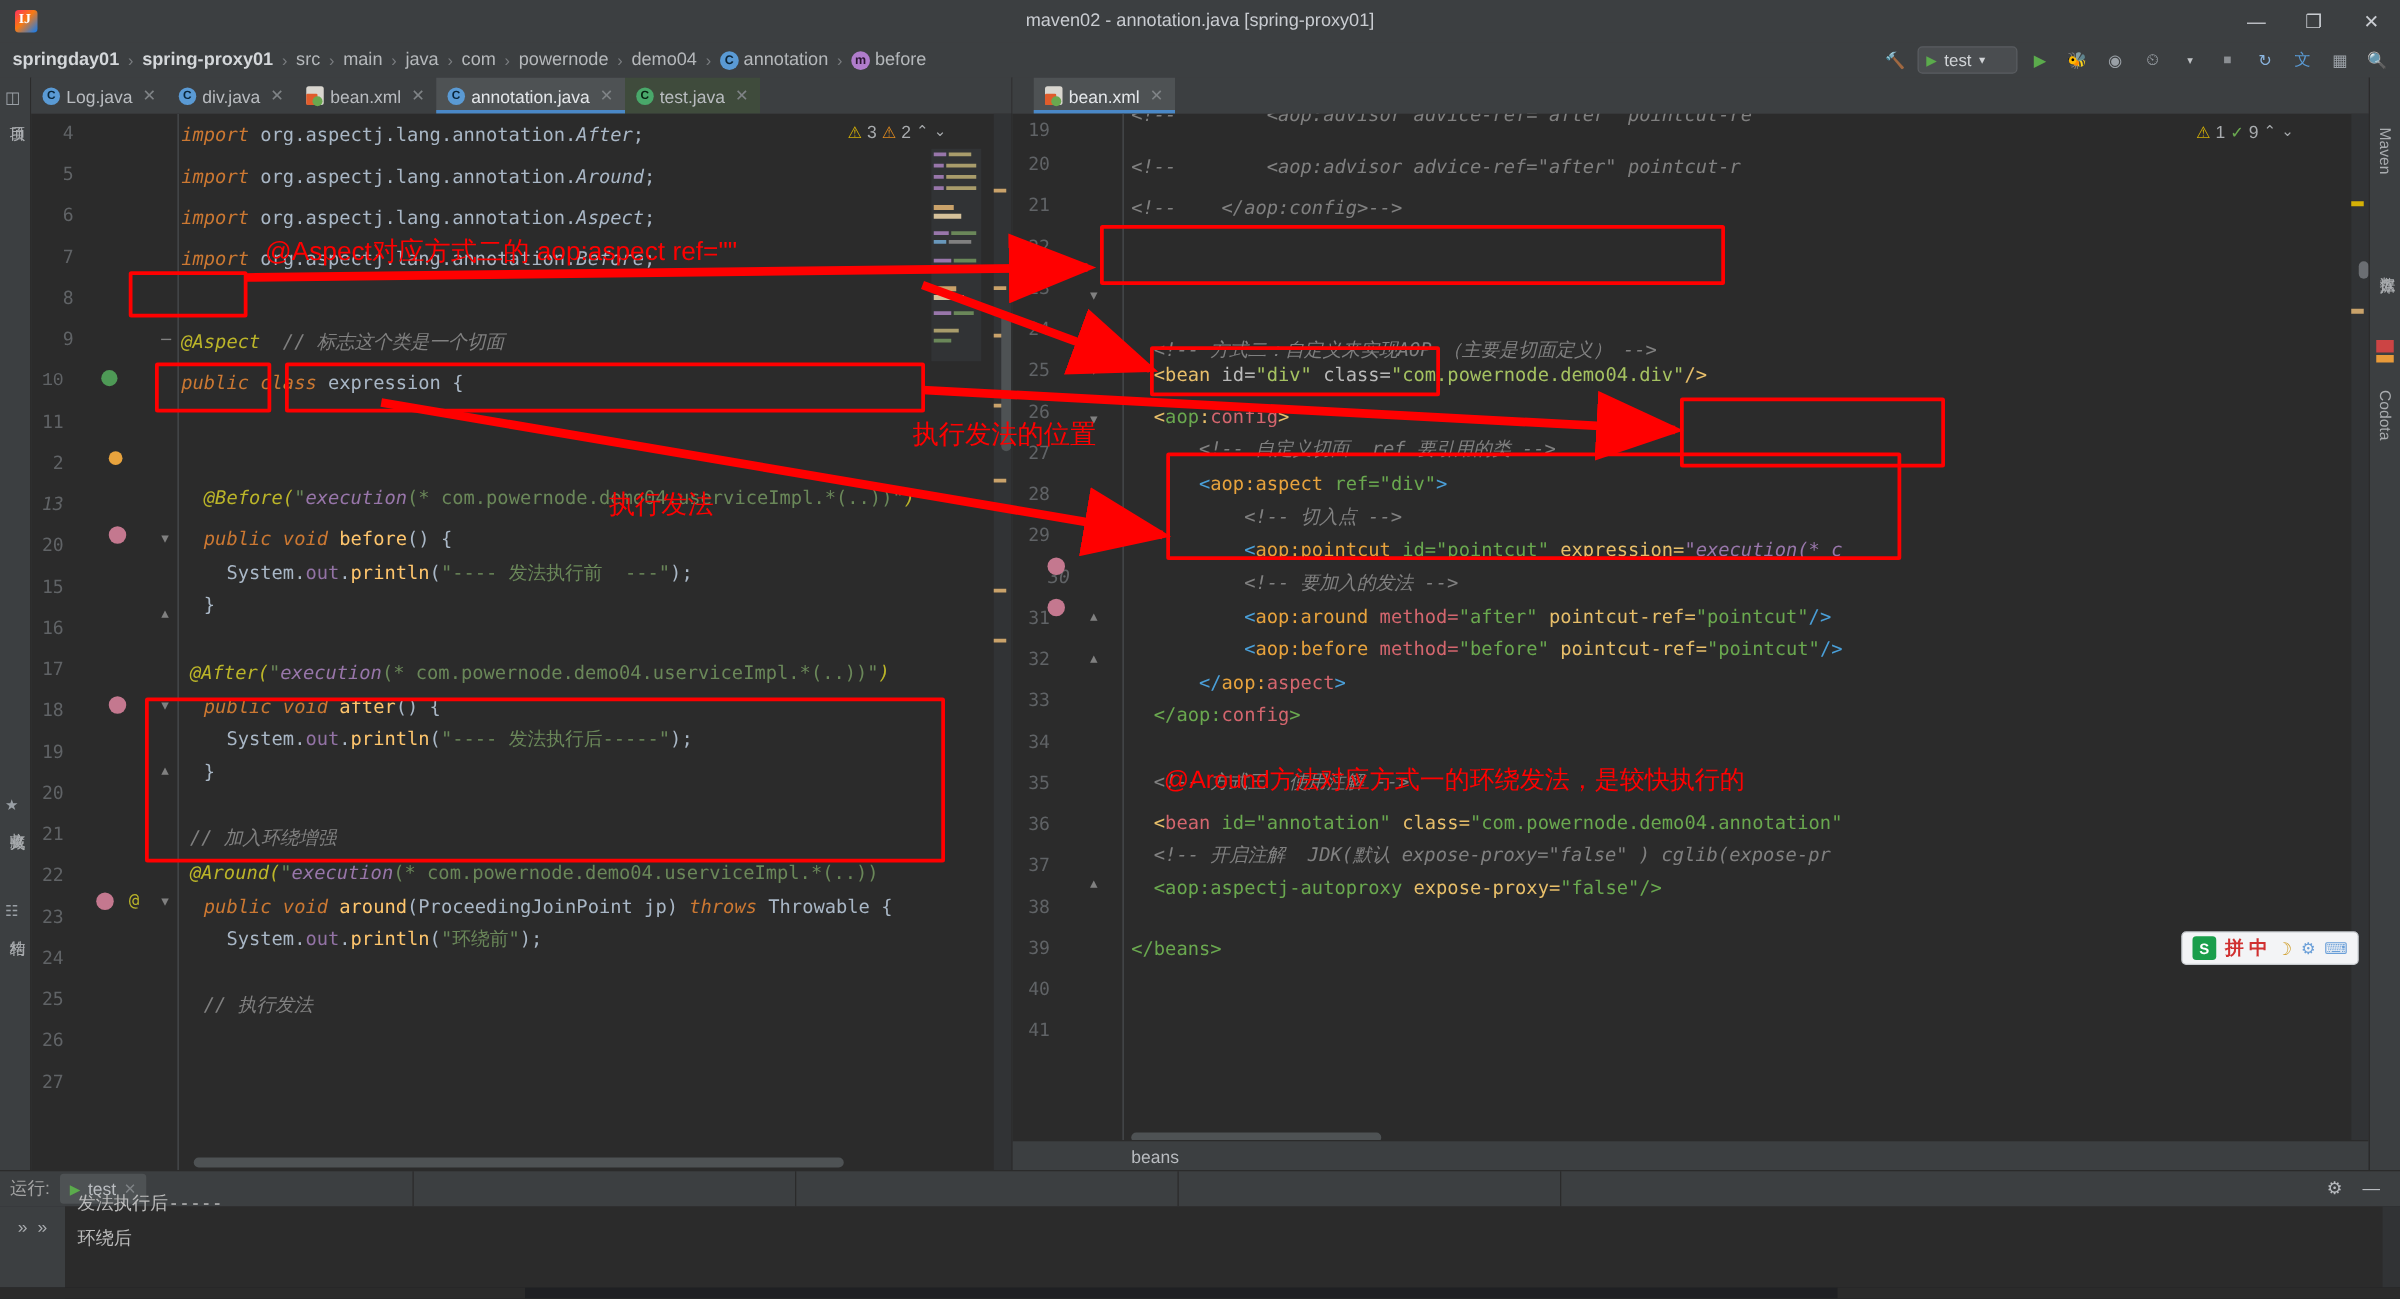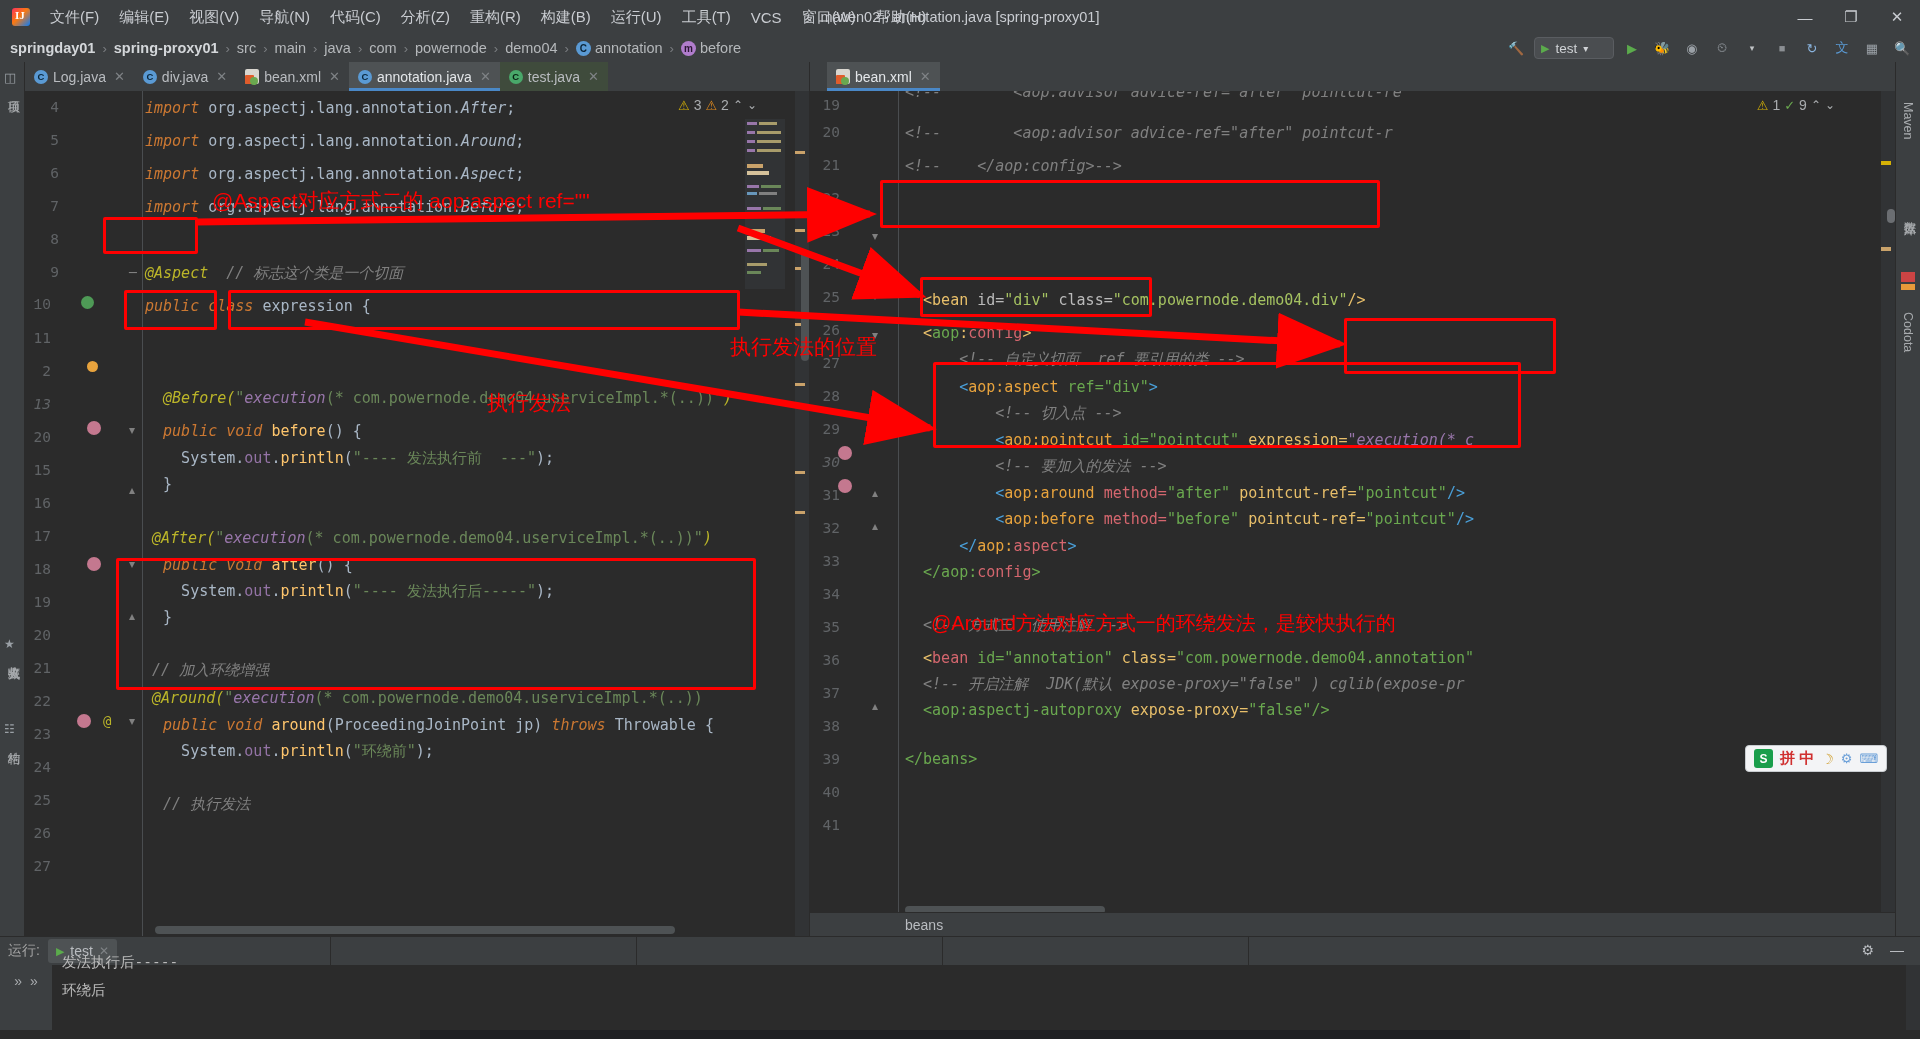--- a/index.html
+++ b/index.html
@@ -102,35 +102,20 @@
 </style>
 </head>
 <body>
 
 <div class="app">
 
   <div class="titlebar">
     <div class="ij-logo">
       <div class="sq"></div>
         <div class="ij">IJ</div>
-    </div>
-    <div class="menubar">
-      <div class="mi">文件(F)</div>
-      <div class="mi">编辑(E)</div>
-      <div class="mi">视图(V)</div>
-      <div class="mi">导航(N)</div>
-      <div class="mi">代码(C)</div>
-      <div class="mi">分析(Z)</div>
-      <div class="mi">重构(R)</div>
-      <div class="mi">构建(B)</div>
-      <div class="mi">运行(U)</div>
-      <div class="mi">工具(T)</div>
-      <div class="mi">VCS</div>
-      <div class="mi">窗口(W)</div>
-      <div class="mi">帮助(H)</div>
     </div>
     <div class="wintitle">maven02 - annotation.java [spring-proxy01]</div>
     <div class="winbtns">
       <div>—</div>
       <div>❐</div>
       <div class="close">✕</div>
     </div>
   </div>
 
   <div class="navbar">
@@ -369,21 +354,21 @@
           <div class="lnum" style="left:0px;  top:33px;">20</div>
           <div class="lnum" style="left:0px;  top:66px;">21</div>
           <div class="lnum" style="left:0px;  top:99px;">22</div>
           <div class="lnum" style="left:0px;  top:132px;">23</div>
           <div class="lnum" style="left:0px;  top:165px;">24</div>
           <div class="lnum" style="left:0px;  top:198px;">25</div>
           <div class="lnum" style="left:0px;  top:231px;">26</div>
           <div class="lnum" style="left:0px;  top:264px;">27</div>
           <div class="lnum" style="left:0px;  top:297px;">28</div>
           <div class="lnum" style="left:0px;  top:330px;">29</div>
-          <div class="lnum" style="left:0px;  top:363px;font-style:italic;">30</div>
+          <div class="lnum" style="left:16px;  top:363px;font-style:italic;">30</div>
           <div class="lnum" style="left:0px;  top:396px;">31</div>
           <div class="lnum" style="left:0px;  top:429px;">32</div>
           <div class="lnum" style="left:0px;  top:462px;">33</div>
           <div class="lnum" style="left:0px;  top:495px;">34</div>
           <div class="lnum" style="left:0px;  top:528px;">35</div>
           <div class="lnum" style="left:0px;  top:561px;">36</div>
           <div class="lnum" style="left:0px;  top:594px;">37</div>
           <div class="lnum" style="left:0px;  top:627px;">38</div>
           <div class="lnum" style="left:0px;  top:660px;">39</div>
           <div class="lnum" style="left:0px;  top:693px;">40</div>
@@ -396,20 +381,21 @@
           <div style="position:absolute;left:62px;top:395px;color:#808080;font-size:12px;">▴</div>
           <div style="position:absolute;left:62px;top:428px;color:#808080;font-size:12px;">▴</div>
           <div style="position:absolute;left:62px;top:608px;color:#808080;font-size:12px;">▴</div>
           <div style="position:absolute;left:28px;top:355px;width:14px;height:14px;border-radius:50%;background:#c4788f;"></div>
           <div style="position:absolute;left:28px;top:388px;width:14px;height:14px;border-radius:50%;background:#c4788f;"></div>
           <div style="position:absolute;left:88px;top:0;bottom:0;width:1px;background:#4a4d50;"></div>
 
           <div class="cline" style="left:95px;top:-8px;"><span class="xcmt">&lt;!--        &lt;aop:advisor advice-ref="after" pointcut-re</span></div>
           <div class="cline" style="left:95px;top:33px;"><span class="xcmt">&lt;!--        &lt;aop:advisor advice-ref="after" pointcut-r</span></div>
           <div class="cline" style="left:95px;top:66px;"><span class="xcmt">&lt;!--    &lt;/aop:config&gt;--&gt;</span></div>
+          <div class="cline" style="left:95px;top:180px;"><span class="xcmt">  &lt;!-- 方式二：自定义来实现AOP （主要是切面定义） --&gt;</span></div>
           <div class="cline" style="left:95px;top:200px;"><span class="xbr">  &lt;</span><span style="color:#e8bf6a">bean </span><span class="xattr">id=</span><span class="xval">"div" </span><span class="xattr">class=</span><span class="xval">"com.powernode.demo04.div"</span><span class="xbr">/&gt;</span></div>
           <div class="cline" style="left:95px;top:233px;"><span class="xbr">  &lt;</span><span style="color:#6aa84f">aop</span><span style="color:#e8bf6a">:</span><span style="color:#d4666e">config</span><span class="xbr">&gt;</span></div>
           <div class="cline" style="left:95px;top:259px;"><span class="xcmt">      &lt;!-- 自定义切面  ref 要引用的类 --&gt;</span></div>
           <div class="cline" style="left:95px;top:287px;"><span style="color:#4a9fd8">      &lt;</span><span style="color:#e8a33d">aop:aspect </span><span style="color:#6aa84f">ref="div"</span><span style="color:#4a9fd8">&gt;</span></div>
           <div class="cline" style="left:95px;top:313px;"><span class="xcmt">          &lt;!-- 切入点 --&gt;</span></div>
           <div class="cline" style="left:95px;top:340px;"><span style="color:#4a9fd8">          &lt;</span><span style="color:#e8a33d">aop:pointcut </span><span style="color:#6aa84f">id="pointcut" </span><span style="color:#e8bf6a">expression=</span><span class="puri">"execution</span><span class="puri">(* c</span></div>
           <div class="cline" style="left:95px;top:366px;"><span class="xcmt">          &lt;!-- 要加入的发法 --&gt;</span></div>
           <div class="cline" style="left:95px;top:393px;"><span style="color:#4a9fd8">          &lt;</span><span style="color:#e8a33d">aop:around </span><span style="color:#d4666e">method=</span><span style="color:#6aa84f">"after" </span><span style="color:#e8bf6a">pointcut-ref=</span><span style="color:#6aa84f">"pointcut"</span><span style="color:#4a9fd8">/&gt;</span></div>
           <div class="cline" style="left:95px;top:419px;"><span style="color:#4a9fd8">          &lt;</span><span style="color:#e8a33d">aop:before </span><span style="color:#d4666e">method=</span><span style="color:#6aa84f">"before" </span><span style="color:#e8bf6a">pointcut-ref=</span><span style="color:#6aa84f">"pointcut"</span><span style="color:#4a9fd8">/&gt;</span></div>
           <div class="cline" style="left:95px;top:446px;"><span style="color:#4a9fd8">      &lt;/</span><span style="color:#e8a33d">aop:</span><span style="color:#d4666e">aspect</span><span style="color:#4a9fd8">&gt;</span></div>

